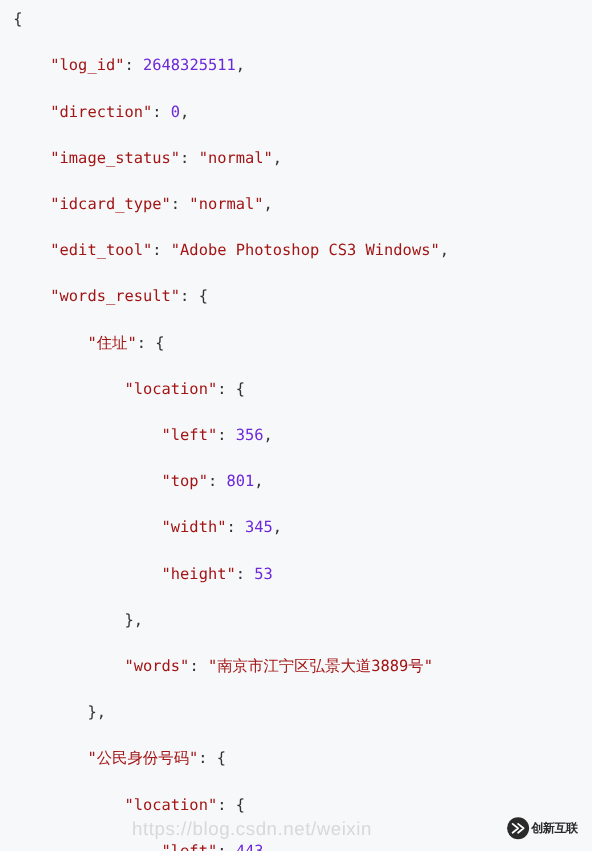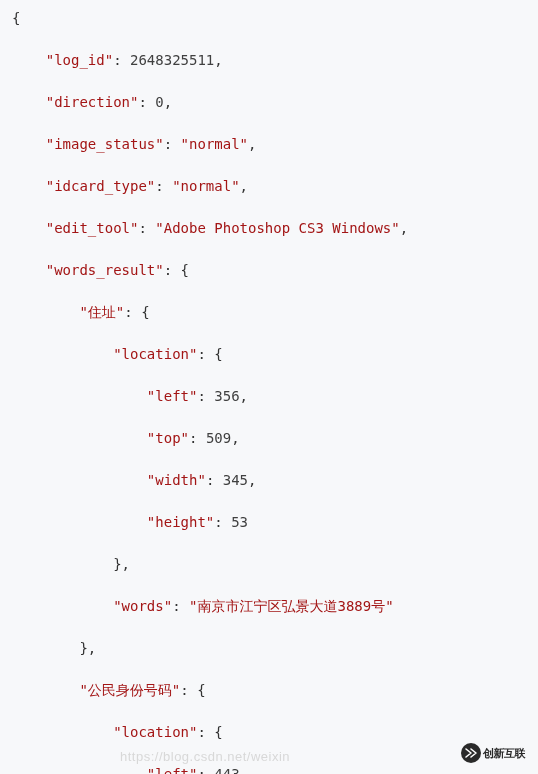--- a/index.html
+++ b/index.html
@@ -14,27 +14,27 @@
     overflow: hidden;
     position: relative;
   }
   pre.code {
     padding: 8px 12px;
     white-space: pre;
   }
   .p { color: #333; }       
   .k { color: #a31515; }    
   .s { color: #a31515; }    
-  .n { color: #404040; }    
+  .n { color: #6d28d9; }    
 
   .footer-url {
     position: absolute;
     bottom: 8px;
     left: 120px;
-    font-size: 13px;
+    font-size: 17px;
     color: #d8d8d8;
     letter-spacing: 0.5px;
     font-family: 'Arial', sans-serif;
     pointer-events: none;
   }
 
   .logo {
     position: absolute;
     right: 8px;
     bottom: 8px;
@@ -71,21 +71,21 @@
     <span class="k">"edit_tool"</span><span class="p">: </span><span class="s">"Adobe Photoshop CS3 Windows"</span><span class="p">,</span>
 
     <span class="k">"words_result"</span><span class="p">: {</span>
 
         <span class="k">"住址"</span><span class="p">: {</span>
 
             <span class="k">"location"</span><span class="p">: {</span>
 
                 <span class="k">"left"</span><span class="p">: </span><span class="n">356</span><span class="p">,</span>
 
-                <span class="k">"top"</span><span class="p">: </span><span class="n">509</span><span class="p">,</span>
+                <span class="k">"top"</span><span class="p">: </span><span class="n">801</span><span class="p">,</span>
 
                 <span class="k">"width"</span><span class="p">: </span><span class="n">345</span><span class="p">,</span>
 
                 <span class="k">"height"</span><span class="p">: </span><span class="n">53</span>
 
             <span class="p">},</span>
 
             <span class="k">"words"</span><span class="p">: </span><span class="s">"南京市江宁区弘景大道3889号"</span>
 
         <span class="p">},</span>

